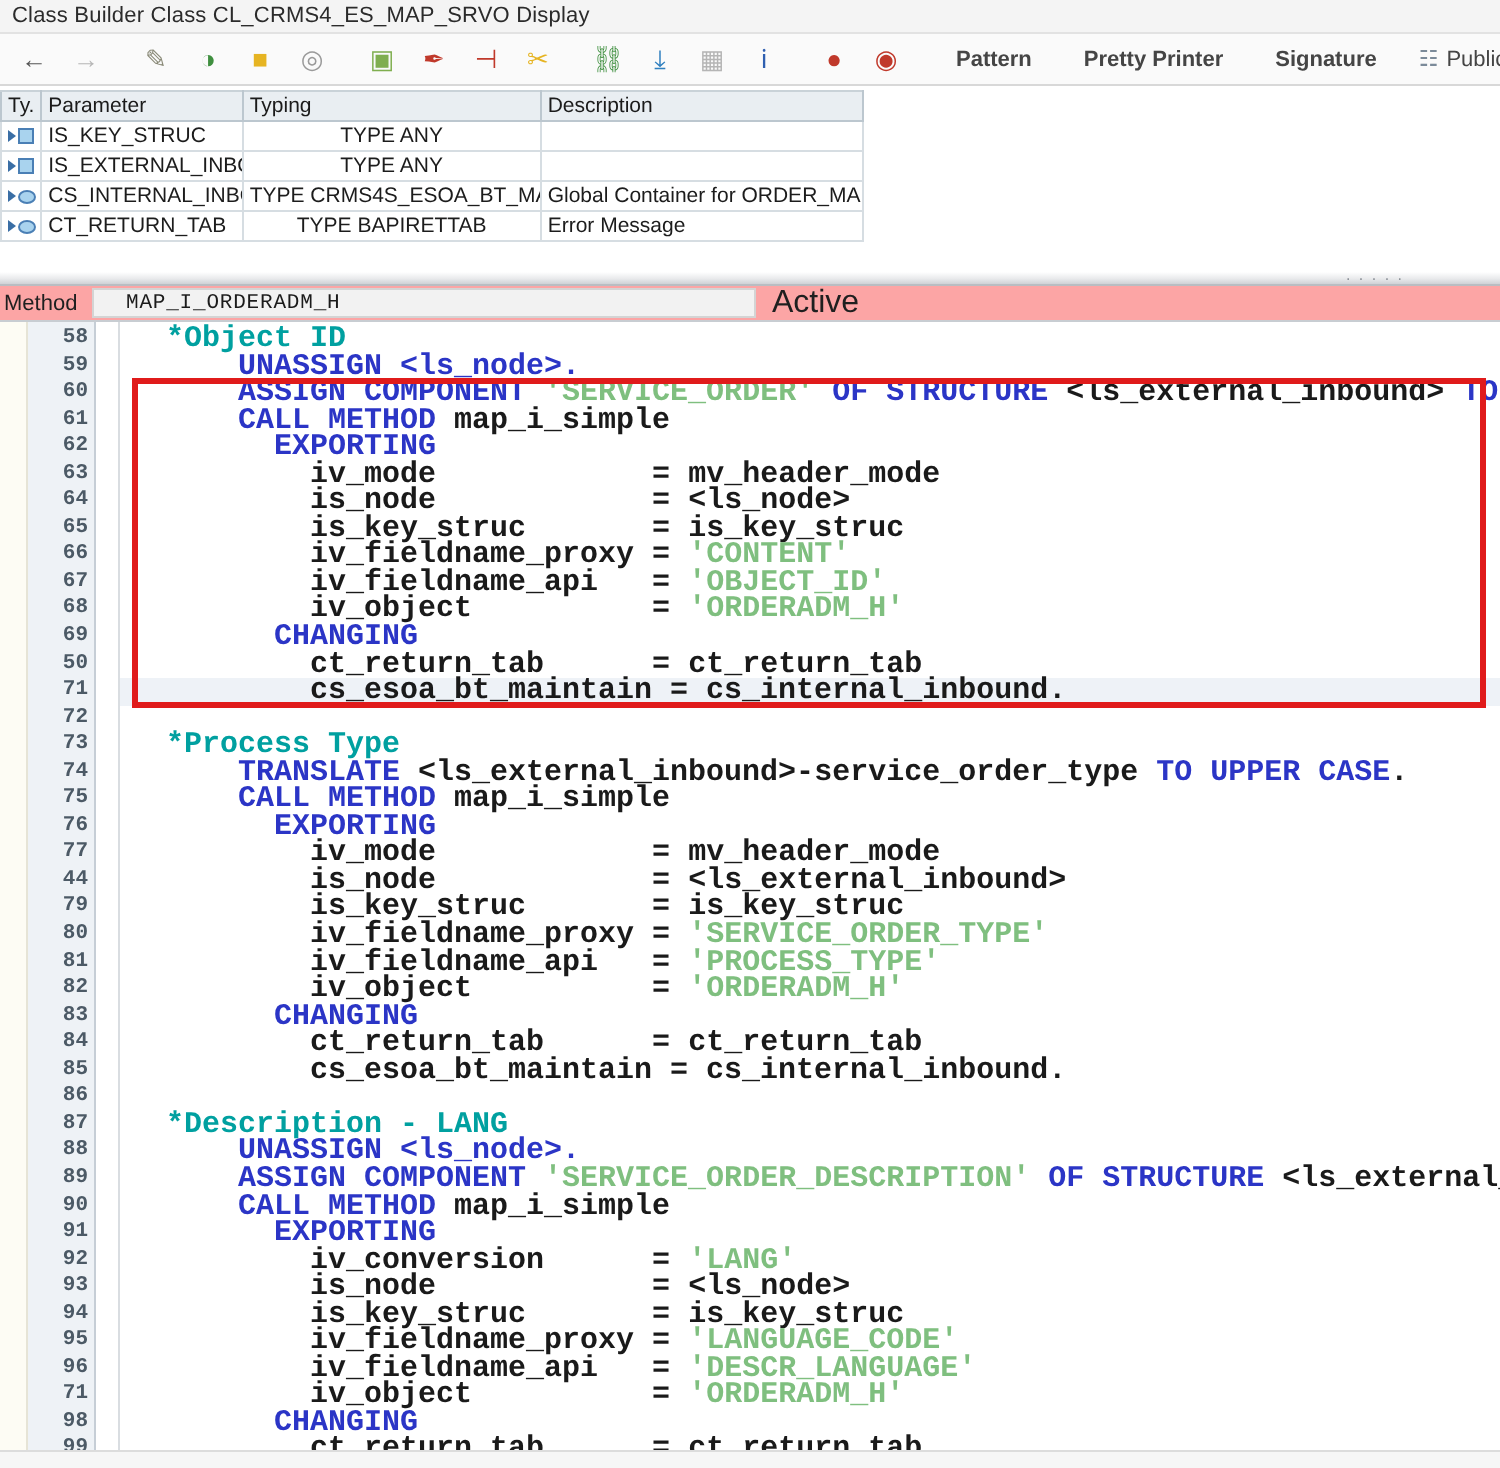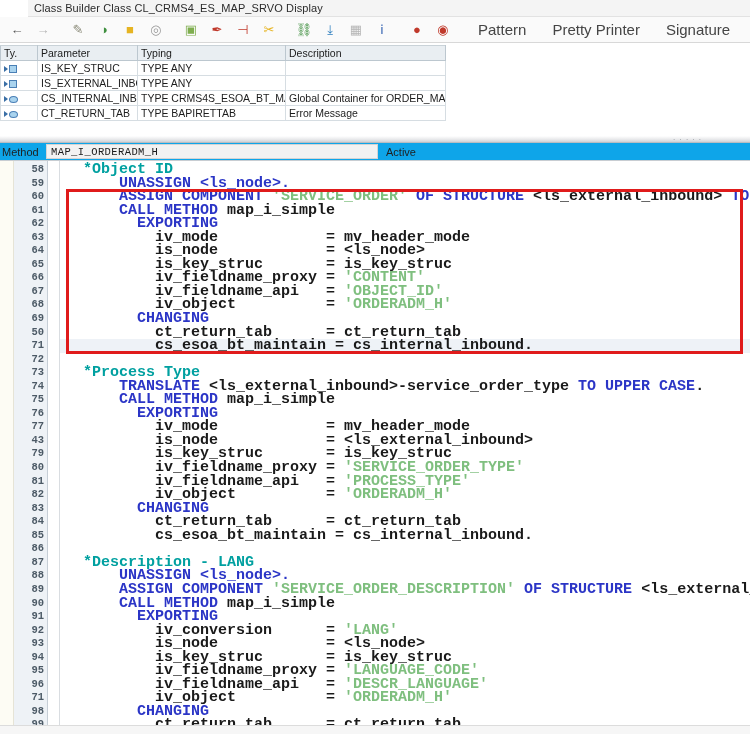--- a/index.html
+++ b/index.html
@@ -12,21 +12,20 @@
   }
 
   
   .titlebar {
     height: 17px;
     background: #f4f4f4;
     border-bottom: 1px solid #e2e2e2;
     display: flex;
     align-items: center;
     padding-left: 6px;
-    margin-left: 28px;
   }
   .titlebar .title {
     font-size: 11px;
     color: #2b2b2b;
     letter-spacing: .1px;
     white-space: nowrap;
   }
 
   
   .toolbar {
@@ -38,25 +37,26 @@
     padding: 0 4px;
     gap: 0px;
   }
   .tb-btn {
     width: 26px; height: 24px;
     display: flex; align-items: center; justify-content: center;
     flex: 0 0 auto;
   }
   .tb-sep { width: 9px; height: 24px; flex: 0 0 auto; }
   .tb-text {
-    font-size: 15px;
+    font-size: 11px;
     color: #454545;
     padding: 0 13px;
     white-space: nowrap;
     flex: 0 0 auto;
+    font-weight: bold;
   }
   .tb-text-ico {
     display: flex; align-items: center; gap: 4px;
     padding: 0 8px; flex: 0 0 auto;
     font-size: 11px; color: #454545; white-space: nowrap;
   }
 
   
   .paramwrap {
     background: #ffffff;
@@ -83,23 +83,23 @@
   table.params td {
     border: 1px solid #d6dde2;
     padding: 1px 3px;
     height: 13px;
     background: #ffffff;
     white-space: nowrap;
     overflow: hidden;
   }
   td.c-ty { width: 20px; background: #fbfcfd; padding-left: 2px; }
   td.c-par { width: 100px; }
-  td.c-typ { width: 148px; }
+  td.c-typ { width: 148px; text-align: center; }
   td.c-desc { width: 160px; }
-  th.c-ty { width: 37px; }
+  th.c-ty { width: 20px; }
   th.c-par { width: 100px; }
   th.c-typ { width: 148px; }
   th.c-desc { width: 160px; }
 
   .icn-imp, .icn-chg {
     display: inline-flex; align-items: center; gap: 1px;
   }
   .arrow-r {
     width: 0; height: 0;
     border-left: 4px solid #3a6ea5;
@@ -137,43 +137,43 @@
   .splitdots {
     position: absolute;
     right: 48px; bottom: 1px;
     font-size: 8px; color: #8b9097; letter-spacing: 1px;
     line-height: 6px;
   }
 
   
   .methodbar {
     height: 18px;
-    background: #0ea5e9;
+    background: #fca5a5;
     display: flex;
     align-items: center;
     font-size: 11px;
     color: #1f1f1f;
     border-bottom: 1px solid #c8cdd2;
     padding-left: 2px;
   }
   .methodbar .lbl { width: 44px; flex: 0 0 auto; }
   .methodbar .valbox {
     width: 332px; height: 15px; flex: 0 0 auto;
     background: #f2f2f2;
     border: 1px solid #d4d4d4;
     font-family: "Liberation Mono", monospace;
     font-size: 10.5px;
     color: #1b1b1b;
     display: flex; align-items: center;
-    padding-left: 4px;
+    padding-left: 16px;
     letter-spacing: .4px;
   }
   .methodbar .status {
     padding-left: 8px; flex: 0 0 auto;
-    font-size: 11px; color: #1f1f1f;
+    font-size: 16px; color: #1f1f1f;
   }
 
   
   .editor {
     position: relative;
     height: 573px;
     background: #ffffff;
     display: flex;
     overflow: hidden;
     font-weight: bold;
@@ -402,21 +402,21 @@
       <div class="ln">68</div>
       <div class="ln">69</div>
       <div class="ln">50</div>
       <div class="ln">71</div>
       <div class="ln">72</div>
       <div class="ln">73</div>
       <div class="ln">74</div>
       <div class="ln">75</div>
       <div class="ln">76</div>
       <div class="ln">77</div>
-      <div class="ln">43</div>
+      <div class="ln">44</div>
       <div class="ln">79</div>
       <div class="ln">80</div>
       <div class="ln">81</div>
       <div class="ln">82</div>
       <div class="ln">83</div>
       <div class="ln">84</div>
       <div class="ln">85</div>
       <div class="ln">86</div>
       <div class="ln">87</div>
       <div class="ln">88</div>

